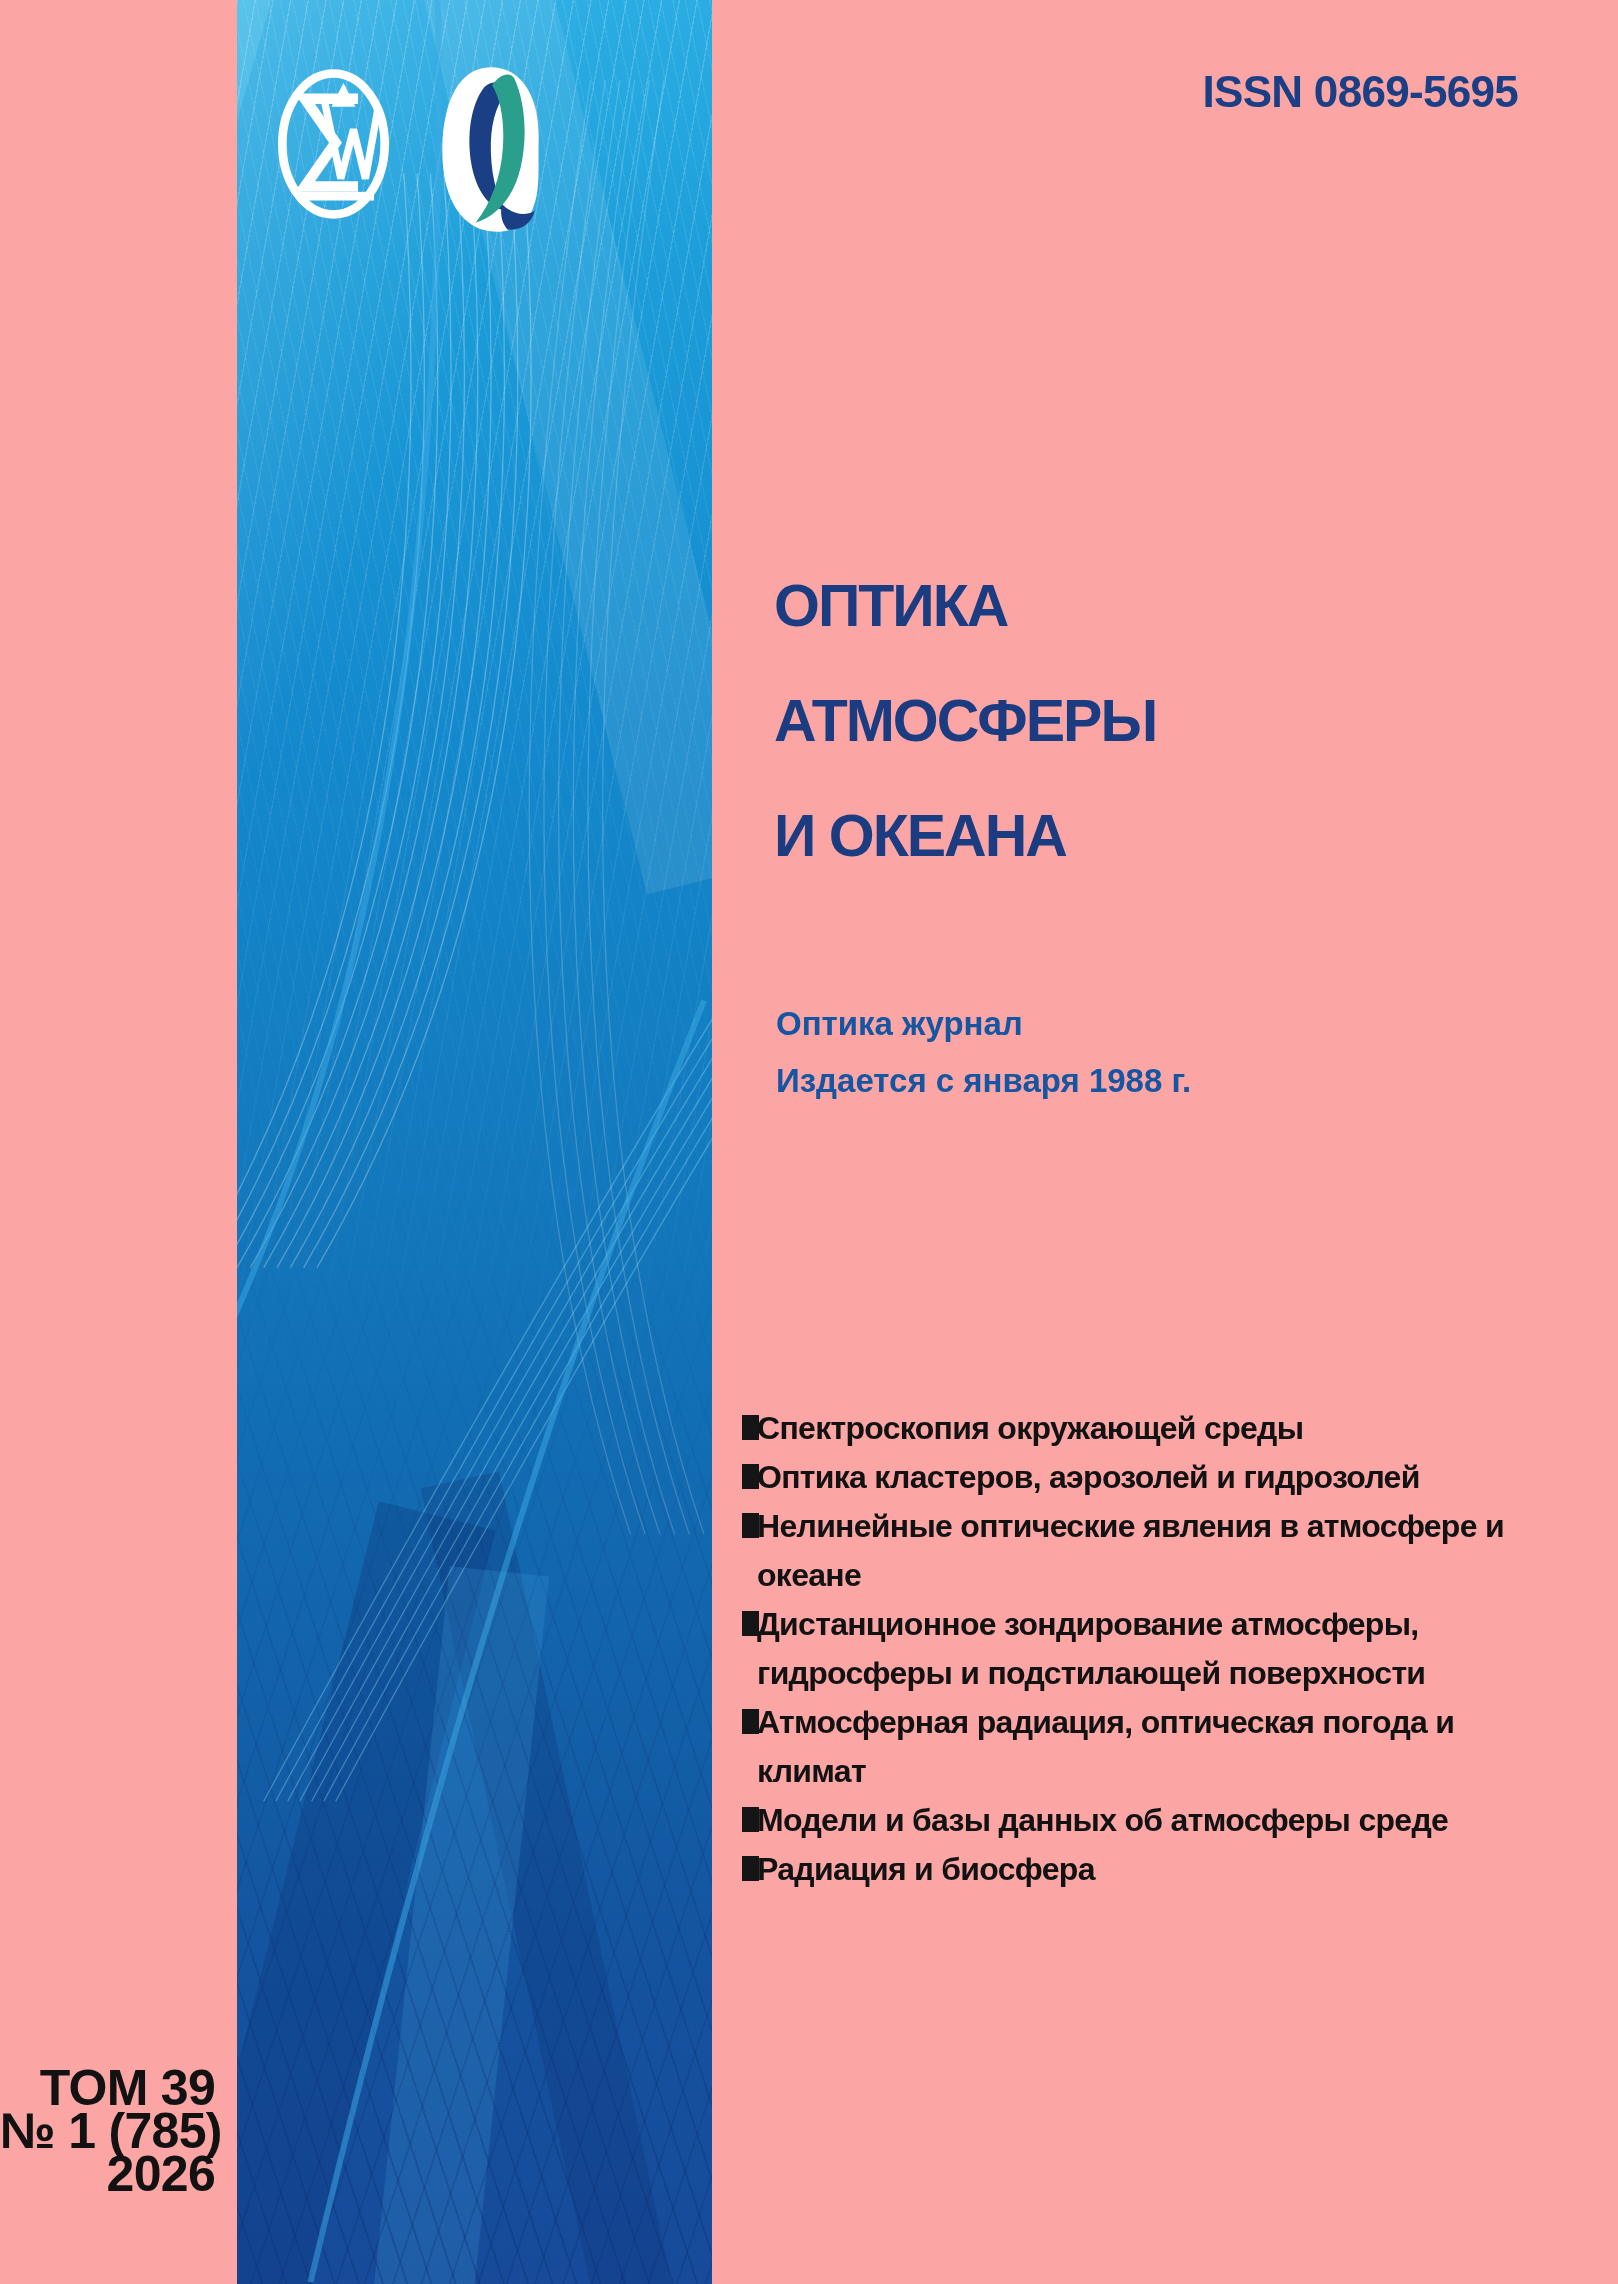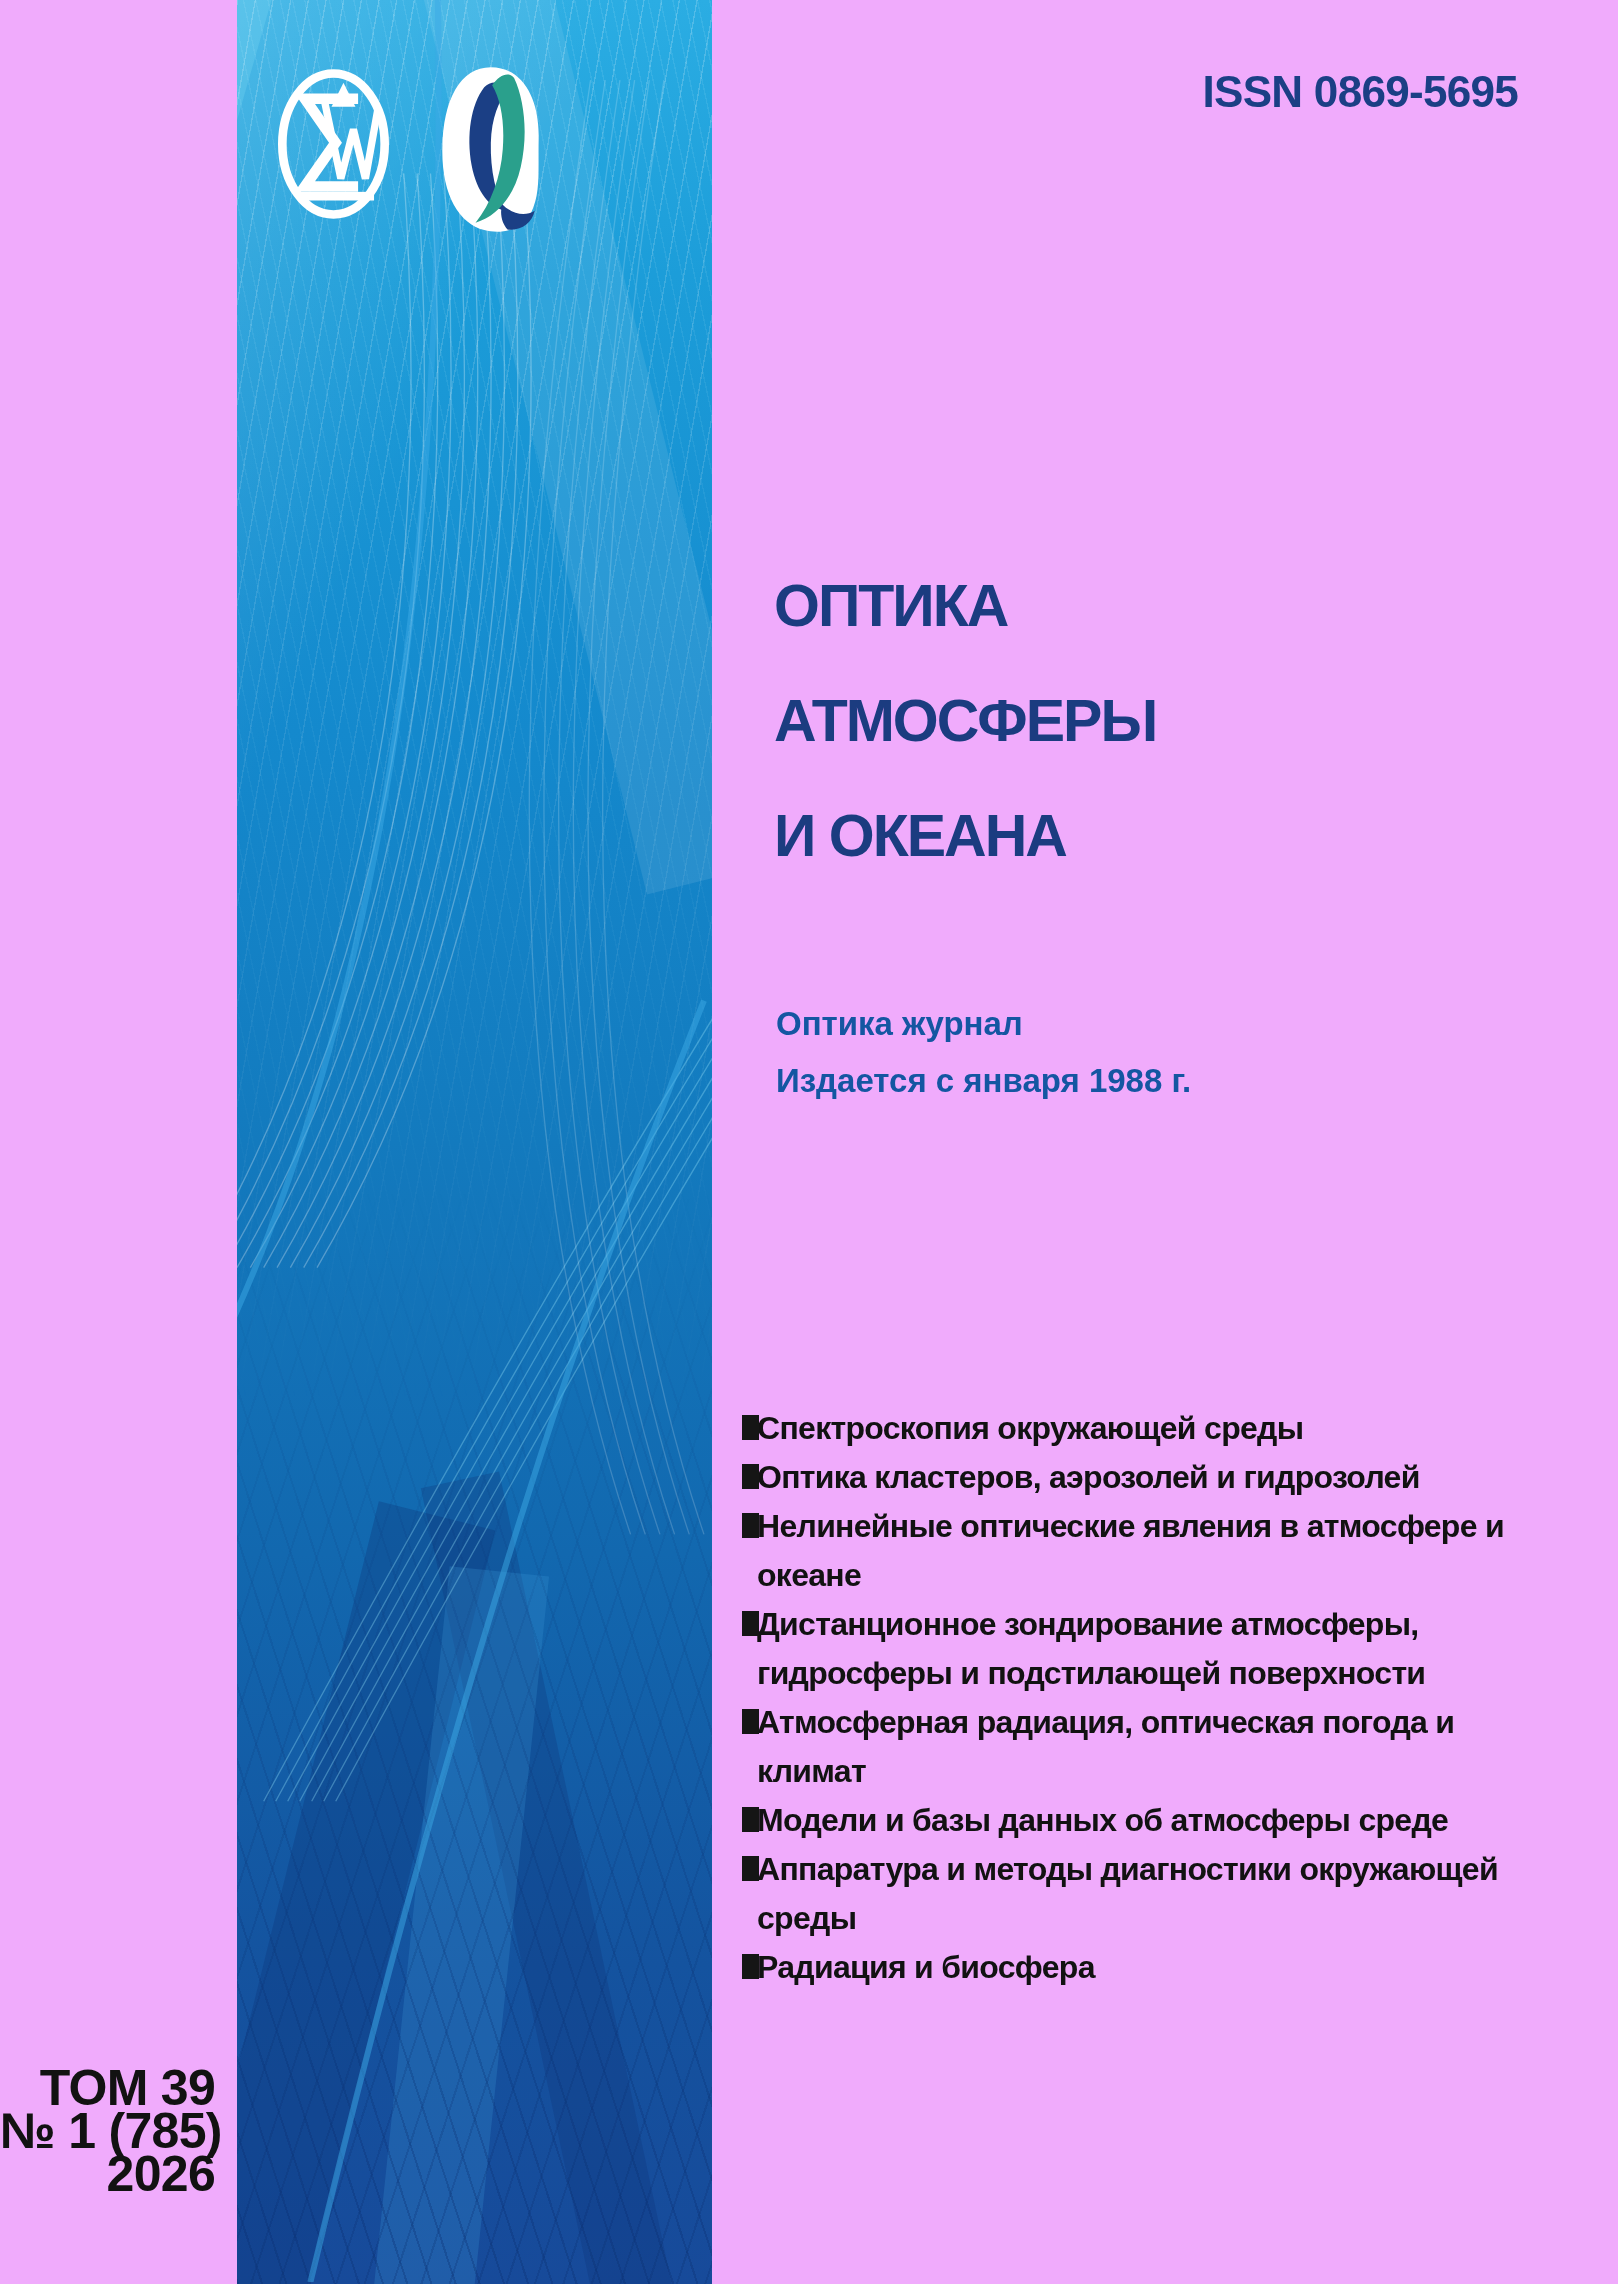--- a/index.html
+++ b/index.html
@@ -1,18 +1,18 @@
 <!DOCTYPE html>
 <html style="font-size:10.7px"><head>
 <meta charset="utf-8">
 <style>
   html,body { margin:0; padding:0; background:#ffffff; }
   .cover {
     position:relative; width:1618px; height:2284px; overflow:hidden;
-    background:#f0abfc; font-family:"Liberation Sans", sans-serif;
+    background:#fca5a5; font-family:"Liberation Sans", sans-serif;
   }
 
   
   .panel {
     position:absolute; left:237px; top:0; width:475px; height:2284px; overflow:hidden;
     background:linear-gradient(180deg,
       #2bade3 0%, #1c9dd9 12%, #1489cd 32%, #137abe 50%,
       #1268af 68%, #14539f 86%, #174a9a 100%);
   }
   .panel .wedge1 {
@@ -178,24 +178,20 @@
     <div class="topic">
       <span class="bullet"></span>
       <span>Атмосферная радиация, оптическая погода и климат</span>
     </div>
     <div class="topic">
       <span class="bullet"></span>
       <span>Модели и базы данных об атмосферы среде</span>
     </div>
     <div class="topic">
       <span class="bullet"></span>
-      <span>Аппаратура и методы диагностики окружающей среды</span>
-    </div>
-    <div class="topic">
-      <span class="bullet"></span>
       <span>Радиация и биосфера</span>
     </div>
   </div>
 
   <div class="issue">
     <div>ТОМ 39</div>
     <div>№ 1 (785)</div>
     <div>2026</div>
   </div>
 

